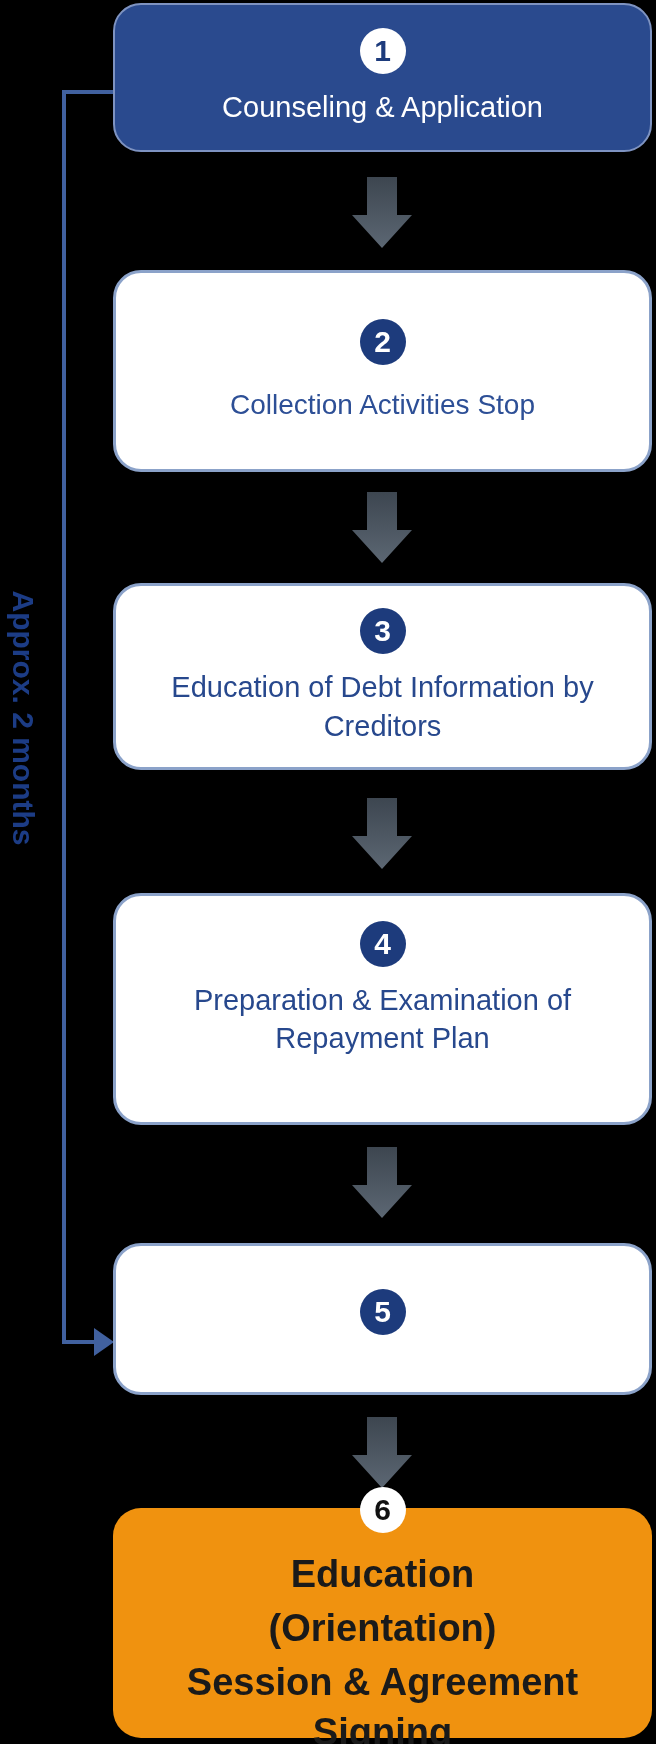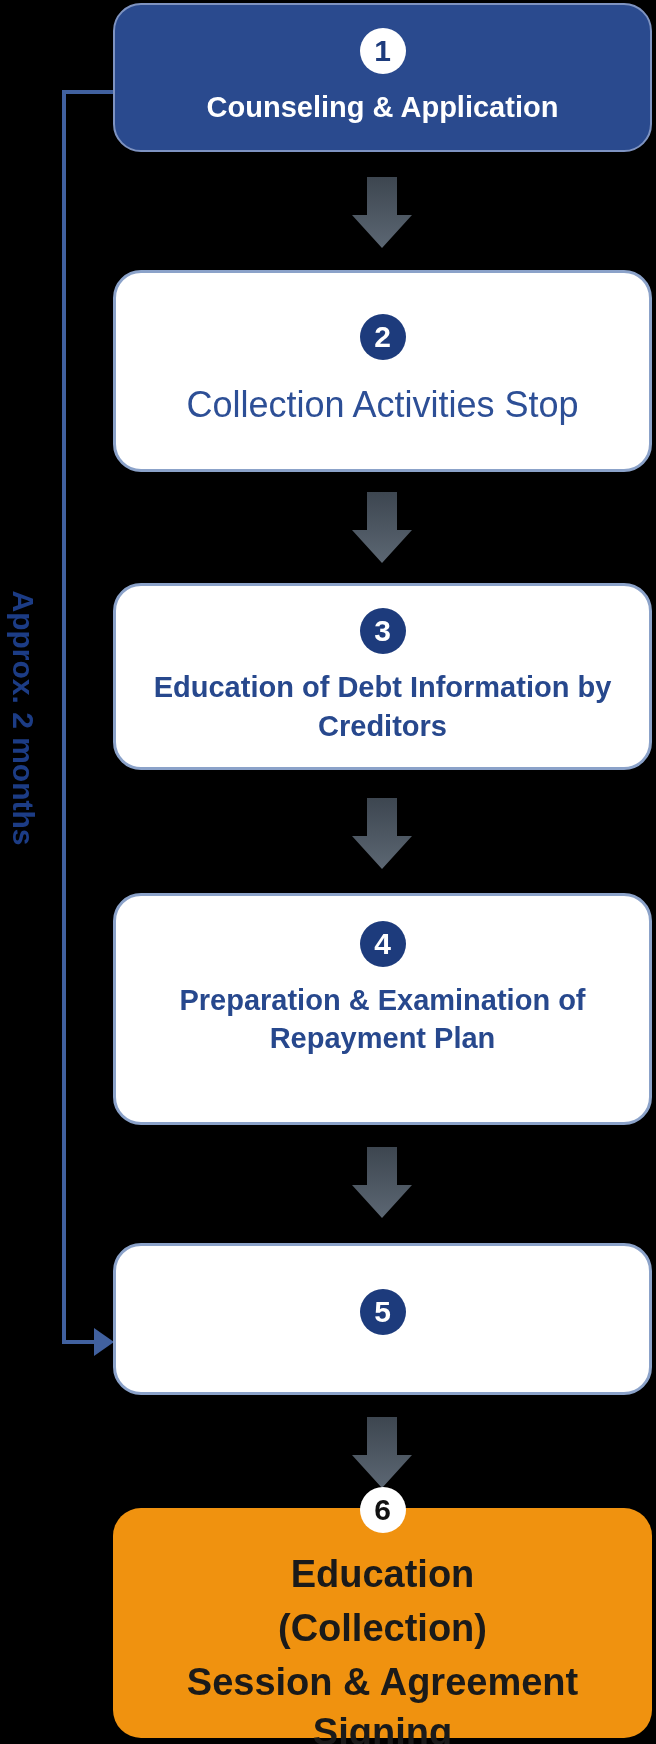--- a/index.html
+++ b/index.html
@@ -34,26 +34,26 @@
   .badge{
     width:46px;height:46px;border-radius:50%;
     display:flex;align-items:center;justify-content:center;
     font-size:30px;font-weight:bold;margin-bottom:14px;flex:0 0 auto;
   }
   .badge.light{background:#ffffff;color:var(--badge-navy);}
   .badge.navy{background:var(--badge-navy);color:#ffffff;}
   .badge.dark-on-white{background:#ffffff;color:#111111;}
 
   .title{
-    margin:0;font-size:29px;font-weight:bold;line-height:1.32;
+    margin:0;font-size:29px;font-weight:normal;line-height:1.32;
   }
   .title.white{color:#ffffff;}
   .title.blue{color:var(--text-blue);}
   .subtitle{
-    margin:8px 1px 0;font-size:36px;font-weight:normal;
+    margin:8px 1px 0;font-size:28px;font-weight:normal;
     color:var(--subtitle-blue);line-height:1.3;
   }
   .accent-line{margin:2px 0;font-size:38px;font-weight:bold;color:var(--accent-text);line-height:1.32;}
 
   .flow-arrow{position:absolute;left:352px;width:60px;height:71px;}
 
   .bracket-seg{position:absolute;background:var(--bracket-blue);}
   .bracket-arrowhead{
     position:absolute;width:0;height:0;
     border-top:14px solid transparent;border-bottom:14px solid transparent;
@@ -122,17 +122,17 @@
     <div class="badge navy">5</div>
   </section>
 
   <svg class="flow-arrow" style="top:1417px;" viewBox="0 0 60 71">
     <polygon points="15,0 45,0 45,38 60,38 30,71 0,38 15,38" fill="url(#arrowGrad)"></polygon>
   </svg>
 
   <section class="step accent" style="top:1508px;height:230px;">
     <div class="badge dark-on-white">6</div>
     <div class="accent-line">Education</div>
-    <div class="accent-line">(Collection)</div>
+    <div class="accent-line">(Orientation)</div>
     <div class="accent-line">Session &amp; Agreement Signing</div>
   </section>
 
 </div>
 
 </body></html>

